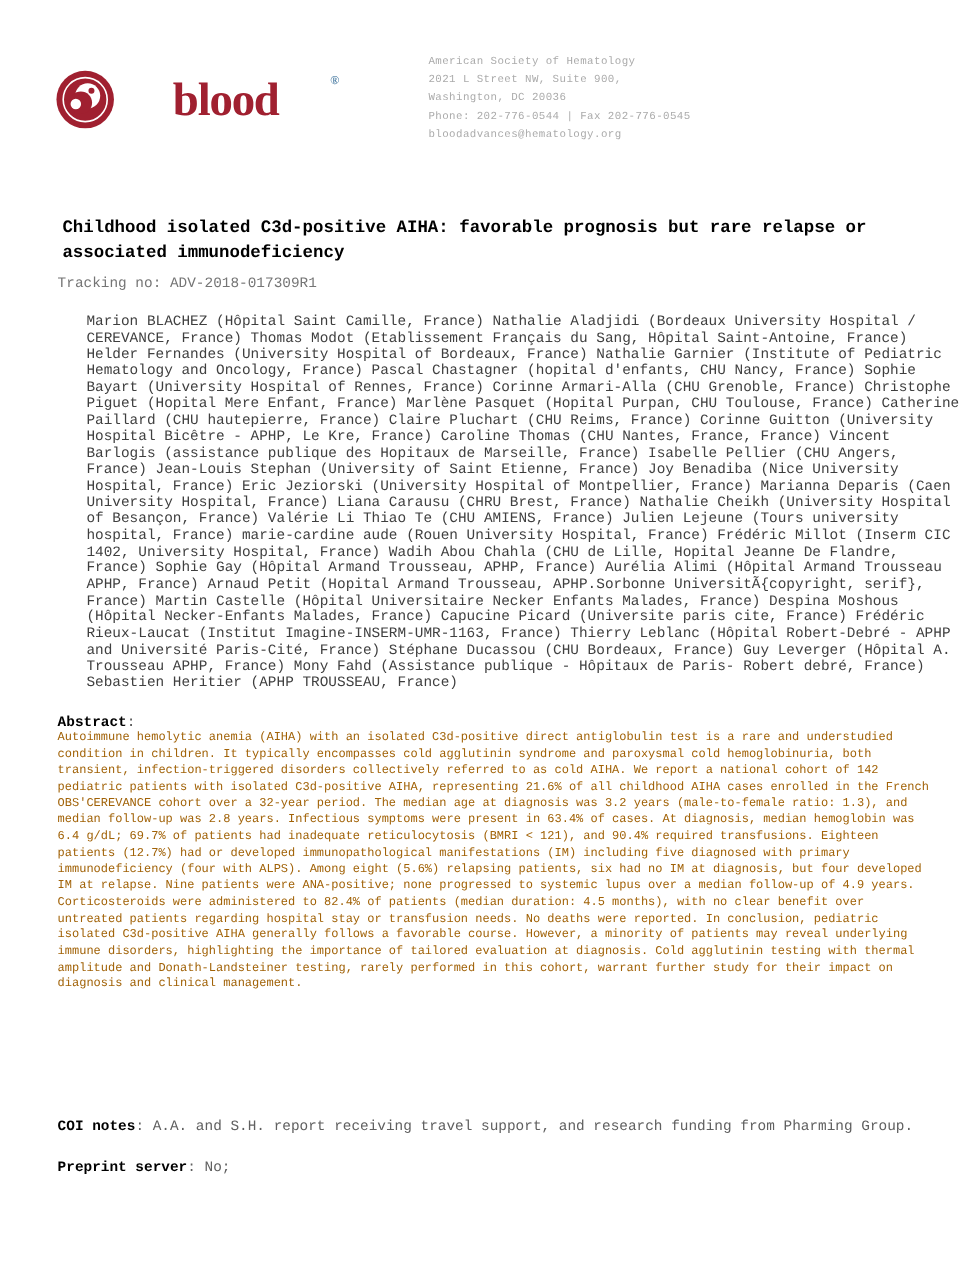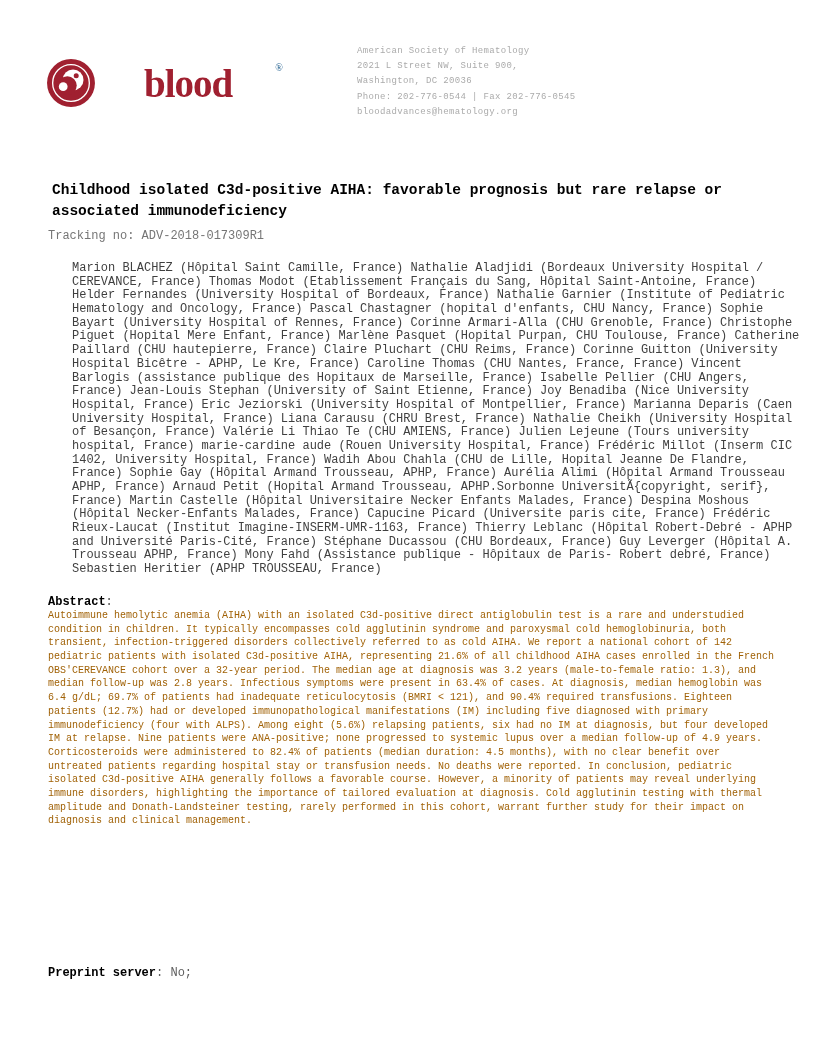--- a/index.html
+++ b/index.html
@@ -68,16 +68,17 @@
 
   <h1 class="title">Childhood isolated C3d-positive AIHA: favorable prognosis but rare relapse or associated immunodeficiency</h1>
   <div class="tracking">Tracking no: ADV-2018-017309R1</div>
 
   <div class="authors">Marion BLACHEZ (Hôpital Saint Camille, France) Nathalie Aladjidi (Bordeaux University Hospital / CEREVANCE, France) Thomas Modot (Etablissement Français du Sang, Hôpital Saint-Antoine, France) Helder Fernandes (University Hospital of Bordeaux, France) Nathalie Garnier (Institute of Pediatric Hematology and Oncology, France) Pascal Chastagner (hopital d'enfants, CHU Nancy, France) Sophie Bayart (University Hospital of Rennes, France) Corinne Armari-Alla (CHU Grenoble, France) Christophe Piguet (Hopital Mere Enfant, France) Marlène Pasquet (Hopital Purpan, CHU Toulouse, France) Catherine Paillard (CHU hautepierre, France) Claire Pluchart (CHU Reims, France) Corinne Guitton (University Hospital Bicêtre - APHP, Le Kre, France) Caroline Thomas (CHU Nantes, France, France) Vincent Barlogis (assistance publique des Hopitaux de Marseille, France) Isabelle Pellier (CHU Angers, France) Jean-Louis Stephan (University of Saint Etienne, France) Joy Benadiba (Nice University Hospital, France) Eric Jeziorski (University Hospital of Montpellier, France) Marianna Deparis (Caen University Hospital, France) Liana Carausu (CHRU Brest, France) Nathalie Cheikh (University Hospital of Besançon, France) Valérie Li Thiao Te (CHU AMIENS, France) Julien Lejeune (Tours university hospital, France) marie-cardine aude (Rouen University Hospital, France) Frédéric Millot (Inserm CIC 1402, University Hospital, France) Wadih Abou Chahla (CHU de Lille, Hopital Jeanne De Flandre, France) Sophie Gay (Hôpital Armand Trousseau, APHP, France) Aurélia Alimi (Hôpital Armand Trousseau APHP, France) Arnaud Petit (Hopital Armand Trousseau, APHP.Sorbonne UniversitÃ{copyright, serif}, France) Martin Castelle (Hôpital Universitaire Necker Enfants Malades, France) Despina Moshous (Hôpital Necker-Enfants Malades, France) Capucine Picard (Universite paris cite, France) Frédéric Rieux-Laucat (Institut Imagine-INSERM-UMR-1163, France) Thierry Leblanc (Hôpital Robert-Debré - APHP and Université Paris-Cité, France) Stéphane Ducassou (CHU Bordeaux, France) Guy Leverger (Hôpital A. Trousseau APHP, France) Mony Fahd (Assistance publique - Hôpitaux de Paris- Robert debré, France) Sebastien Heritier (APHP TROUSSEAU, France)</div>
 
   <div class="abstract-label"><b>Abstract</b><span>:</span></div>
   <div class="abstract-body">Autoimmune hemolytic anemia (AIHA) with an isolated C3d-positive direct antiglobulin test is a rare and understudied condition in children. It typically encompasses cold agglutinin syndrome and paroxysmal cold hemoglobinuria, both transient, infection-triggered disorders collectively referred to as cold AIHA. We report a national cohort of 142 pediatric patients with isolated C3d-positive AIHA, representing 21.6% of all childhood AIHA cases enrolled in the French OBS'CEREVANCE cohort over a 32-year period. The median age at diagnosis was 3.2 years (male-to-female ratio: 1.3), and median follow-up was 2.8 years. Infectious symptoms were present in 63.4% of cases. At diagnosis, median hemoglobin was 6.4 g/dL; 69.7% of patients had inadequate reticulocytosis (BMRI &lt; 121), and 90.4% required transfusions. Eighteen patients (12.7%) had or developed immunopathological manifestations (IM) including five diagnosed with primary immunodeficiency (four with ALPS). Among eight (5.6%) relapsing patients, six had no IM at diagnosis, but four developed IM at relapse. Nine patients were ANA-positive; none progressed to systemic lupus over a median follow-up of 4.9 years. Corticosteroids were administered to 82.4% of patients (median duration: 4.5 months), with no clear benefit over untreated patients regarding hospital stay or transfusion needs. No deaths were reported. In conclusion, pediatric isolated C3d-positive AIHA generally follows a favorable course. However, a minority of patients may reveal underlying immune disorders, highlighting the importance of tailored evaluation at diagnosis. Cold agglutinin testing with thermal amplitude and Donath-Landsteiner testing, rarely performed in this cohort, warrant further study for their impact on diagnosis and clinical management.</div>
 
 
+  <div class="note coinotes"><b>COI notes</b><span>: </span><span>A.A. and S.H. report receiving travel support, and research funding from Pharming Group.</span></div>
 
   <div class="note preprint"><b>Preprint server</b><span>: </span><span>No;</span></div>
 
 </div>
 
 </body></html>

